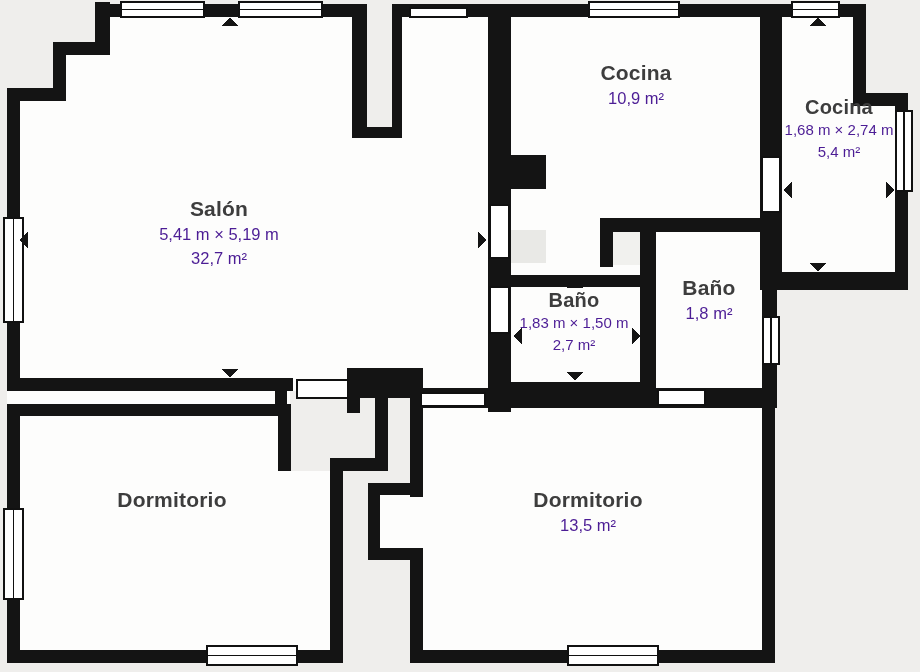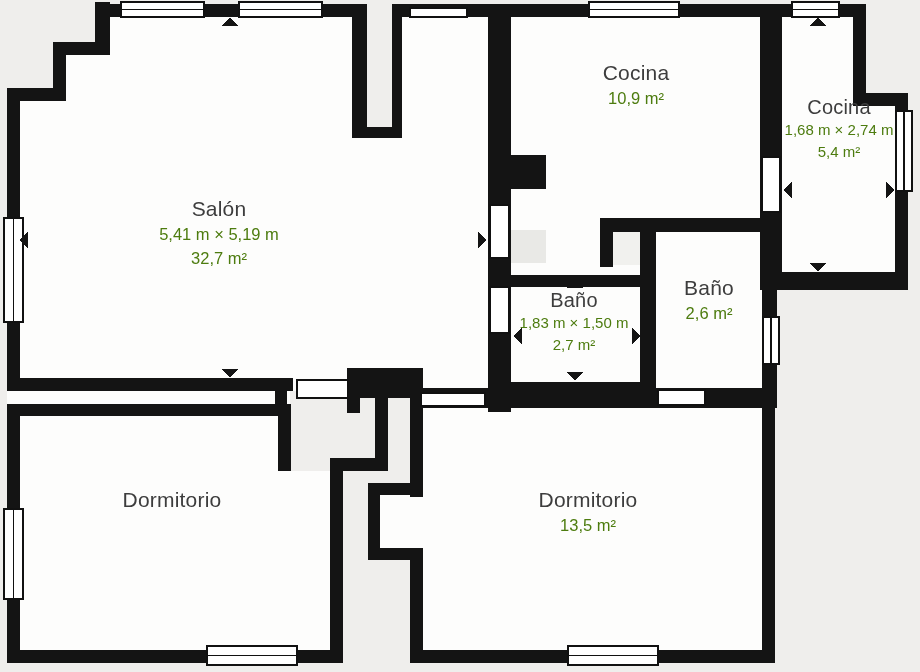--- a/index.html
+++ b/index.html
@@ -6,22 +6,22 @@
   body{font-family:"Liberation Sans", sans-serif; background:#e4e3e0;}
   #canvas{
     position:relative; width:920px; height:672px; overflow:hidden;
     background:#efeeec;
   }
   #plan-svg{position:absolute; left:0; top:0;}
   .room-label{
     position:absolute; transform:translateX(-50%);
     text-align:center; color:#3d3d3d; white-space:nowrap; pointer-events:none;
   }
-  .room-label .room-name{font-size:21px; font-weight:normal; line-height:26px; letter-spacing:.2px;}
-  .room-label .room-dims, .room-label .room-area{font-size:16.5px; line-height:24px; color:#4d7c0f;}
+  .room-label .room-name{font-size:21px; font-weight:bold; line-height:26px; letter-spacing:.2px;}
+  .room-label .room-dims, .room-label .room-area{font-size:16.5px; line-height:24px; color:#4c1d95;}
   .room-label.small .room-name{font-size:20px; line-height:24px;}
   .room-label.small .room-dims, .room-label.small .room-area{font-size:15px; line-height:22px;}
 </style>
 </head>
 <body>
 
 <div id="canvas">
   <svg id="plan-svg" width="920" height="672" viewBox="0 0 920 672" shape-rendering="crispEdges">
     <g id="g-rooms">
         <rect x="110" y="16" width="378" height="26" fill="#fdfdfc"></rect>
@@ -150,21 +150,21 @@
     <div class="room-area">5,4 m²</div>
   </div>
   <div class="room-label small" style="left: 574px; top: 288px;">
     <div class="room-name">Baño</div>
     <div class="room-dims">1,83 m × 1,50 m</div>
     <div class="room-area">2,7 m²</div>
   </div>
   <div class="room-label" style="left: 709px; top: 275px;">
     <div class="room-name">Baño</div>
 
-    <div class="room-area">2,6 m²</div>
+    <div class="room-area">1,8 m²</div>
   </div>
   <div class="room-label" style="left: 172px; top: 487px;">
     <div class="room-name">Dormitorio</div>
 
   </div>
   <div class="room-label" style="left: 588px; top: 487px;">
     <div class="room-name">Dormitorio</div>
 
     <div class="room-area">13,5 m²</div>
   </div>

